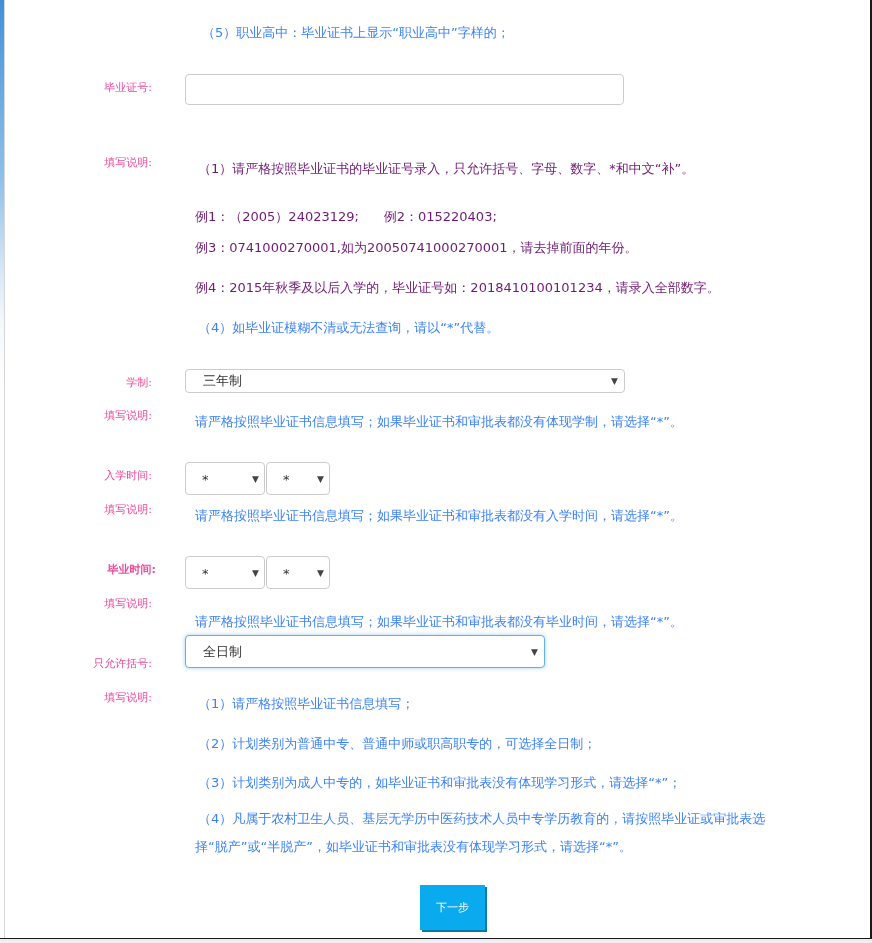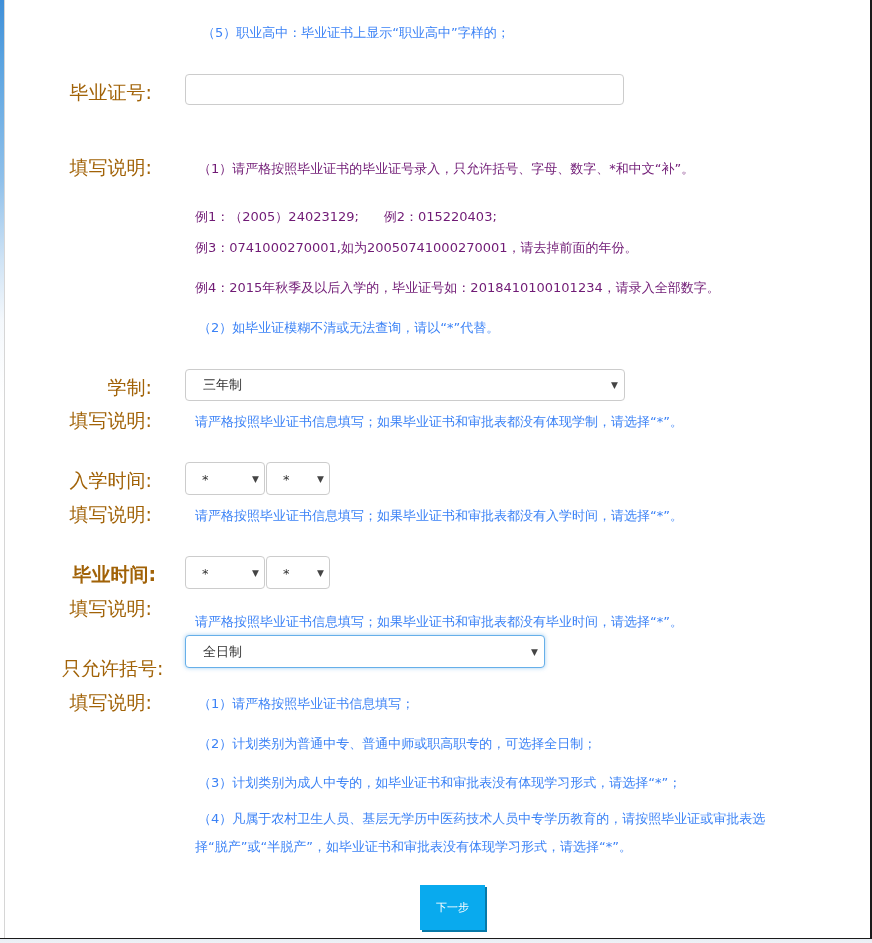--- a/index.html
+++ b/index.html
@@ -11,21 +11,21 @@
   }
   .left-strip {
     position: absolute; left: 0; top: 0; width: 4px; height: 943px;
     background: linear-gradient(to bottom, #3f8fd8 0px, #5aa3e0 60px, #8fc0ea 180px, #cfe3f5 260px, #f4f8fc 320px, #ffffff 400px);
   }
   .left-border { position: absolute; left: 4px; top: 0; width: 1px; height: 938px; background: #d6d6d6; }
   .right-border { position: absolute; left: 870px; top: 0; width: 2px; height: 943px; background: #1a1a1a; }
   .bottom-border { position: absolute; left: 0; top: 938px; width: 872px; height: 5px; background: linear-gradient(to bottom, #1a1a1a 0, #1a1a1a 1px, #e8eef5 1px, #eef2f7 5px); }
 
   .abs { position: absolute; white-space: nowrap; }
-  .label { color: #a16207; font-size: 19px; text-align: right; width: 90px; }
+  .label { color: #ec4899; font-size: 11px; text-align: right; width: 90px; }
   .note-blue { color: #3b82f6; font-size: 13px; }
   .note-red  { color: #701a75; font-size: 13px; }
 
   .text-input {
     position: absolute; left: 185px; top: 74px; width: 439px; height: 31px;
     border: 1px solid #cccccc; border-radius: 4px; background: #fff; box-sizing: border-box;
   }
   .select {
     position: absolute; border: 1px solid #cccccc; border-radius: 4px; background: #fff;
     box-sizing: border-box; color: #333; font-size: 13px;
@@ -54,24 +54,24 @@
 <div class="abs note-blue" style="left:202px; top:24px;">（5）职业高中：毕业证书上显示“职业高中”字样的；</div>
 
 <div class="abs label" style="left:62px; top:80px;">毕业证号:</div>
 <input class="text-input" type="text" placeholder="" style="">
 
 <div class="abs label" style="left:62px; top:155px;">填写说明:</div>
 <div class="abs note-red" style="left:198px; top:160px;">（1）请严格按照毕业证书的毕业证号录入，只允许括号、字母、数字、*和中文“补”。</div>
 <div class="abs note-red" style="left:195px; top:200px; white-space:pre;margin-top:8px;">例1：（2005）24023129;      例2：015220403;</div>
 <div class="abs note-red" style="left:195px; top:239px;">例3：0741000270001,如为20050741000270001，请去掉前面的年份。</div>
 <div class="abs note-red" style="left:195px; top:279px;">例4：2015年秋季及以后入学的，毕业证号如：2018410100101234，请录入全部数字。</div>
-<div class="abs note-blue" style="left:198px; top:319px;">（2）如毕业证模糊不清或无法查询，请以“*”代替。</div>
+<div class="abs note-blue" style="left:198px; top:319px;">（4）如毕业证模糊不清或无法查询，请以“*”代替。</div>
 
 <div class="abs label" style="left:62px; top:375px;">学制:</div>
-<div class="select" style="left:185px; top:369px; width:440px; height:32px;">
+<div class="select" style="left:185px; top:369px; width:440px; height:24px;">
   <span class="val" style="left:17px;">三年制</span>
   <span class="arrow" style="right:6px;">▼</span>
 </div>
 <div class="abs label" style="left:62px; top:408px;">填写说明:</div>
 <div class="abs note-blue" style="left:195px; top:413px;">请严格按照毕业证书信息填写；如果毕业证书和审批表都没有体现学制，请选择“*”。</div>
 
 <div class="abs label" style="left:62px; top:468px;">入学时间:</div>
 <div class="select" style="left:185px; top:462px; width:80px; height:33px;">
   <span class="val" style="left:16px;">*</span>
   <span class="arrow" style="right:5px;">▼</span>

